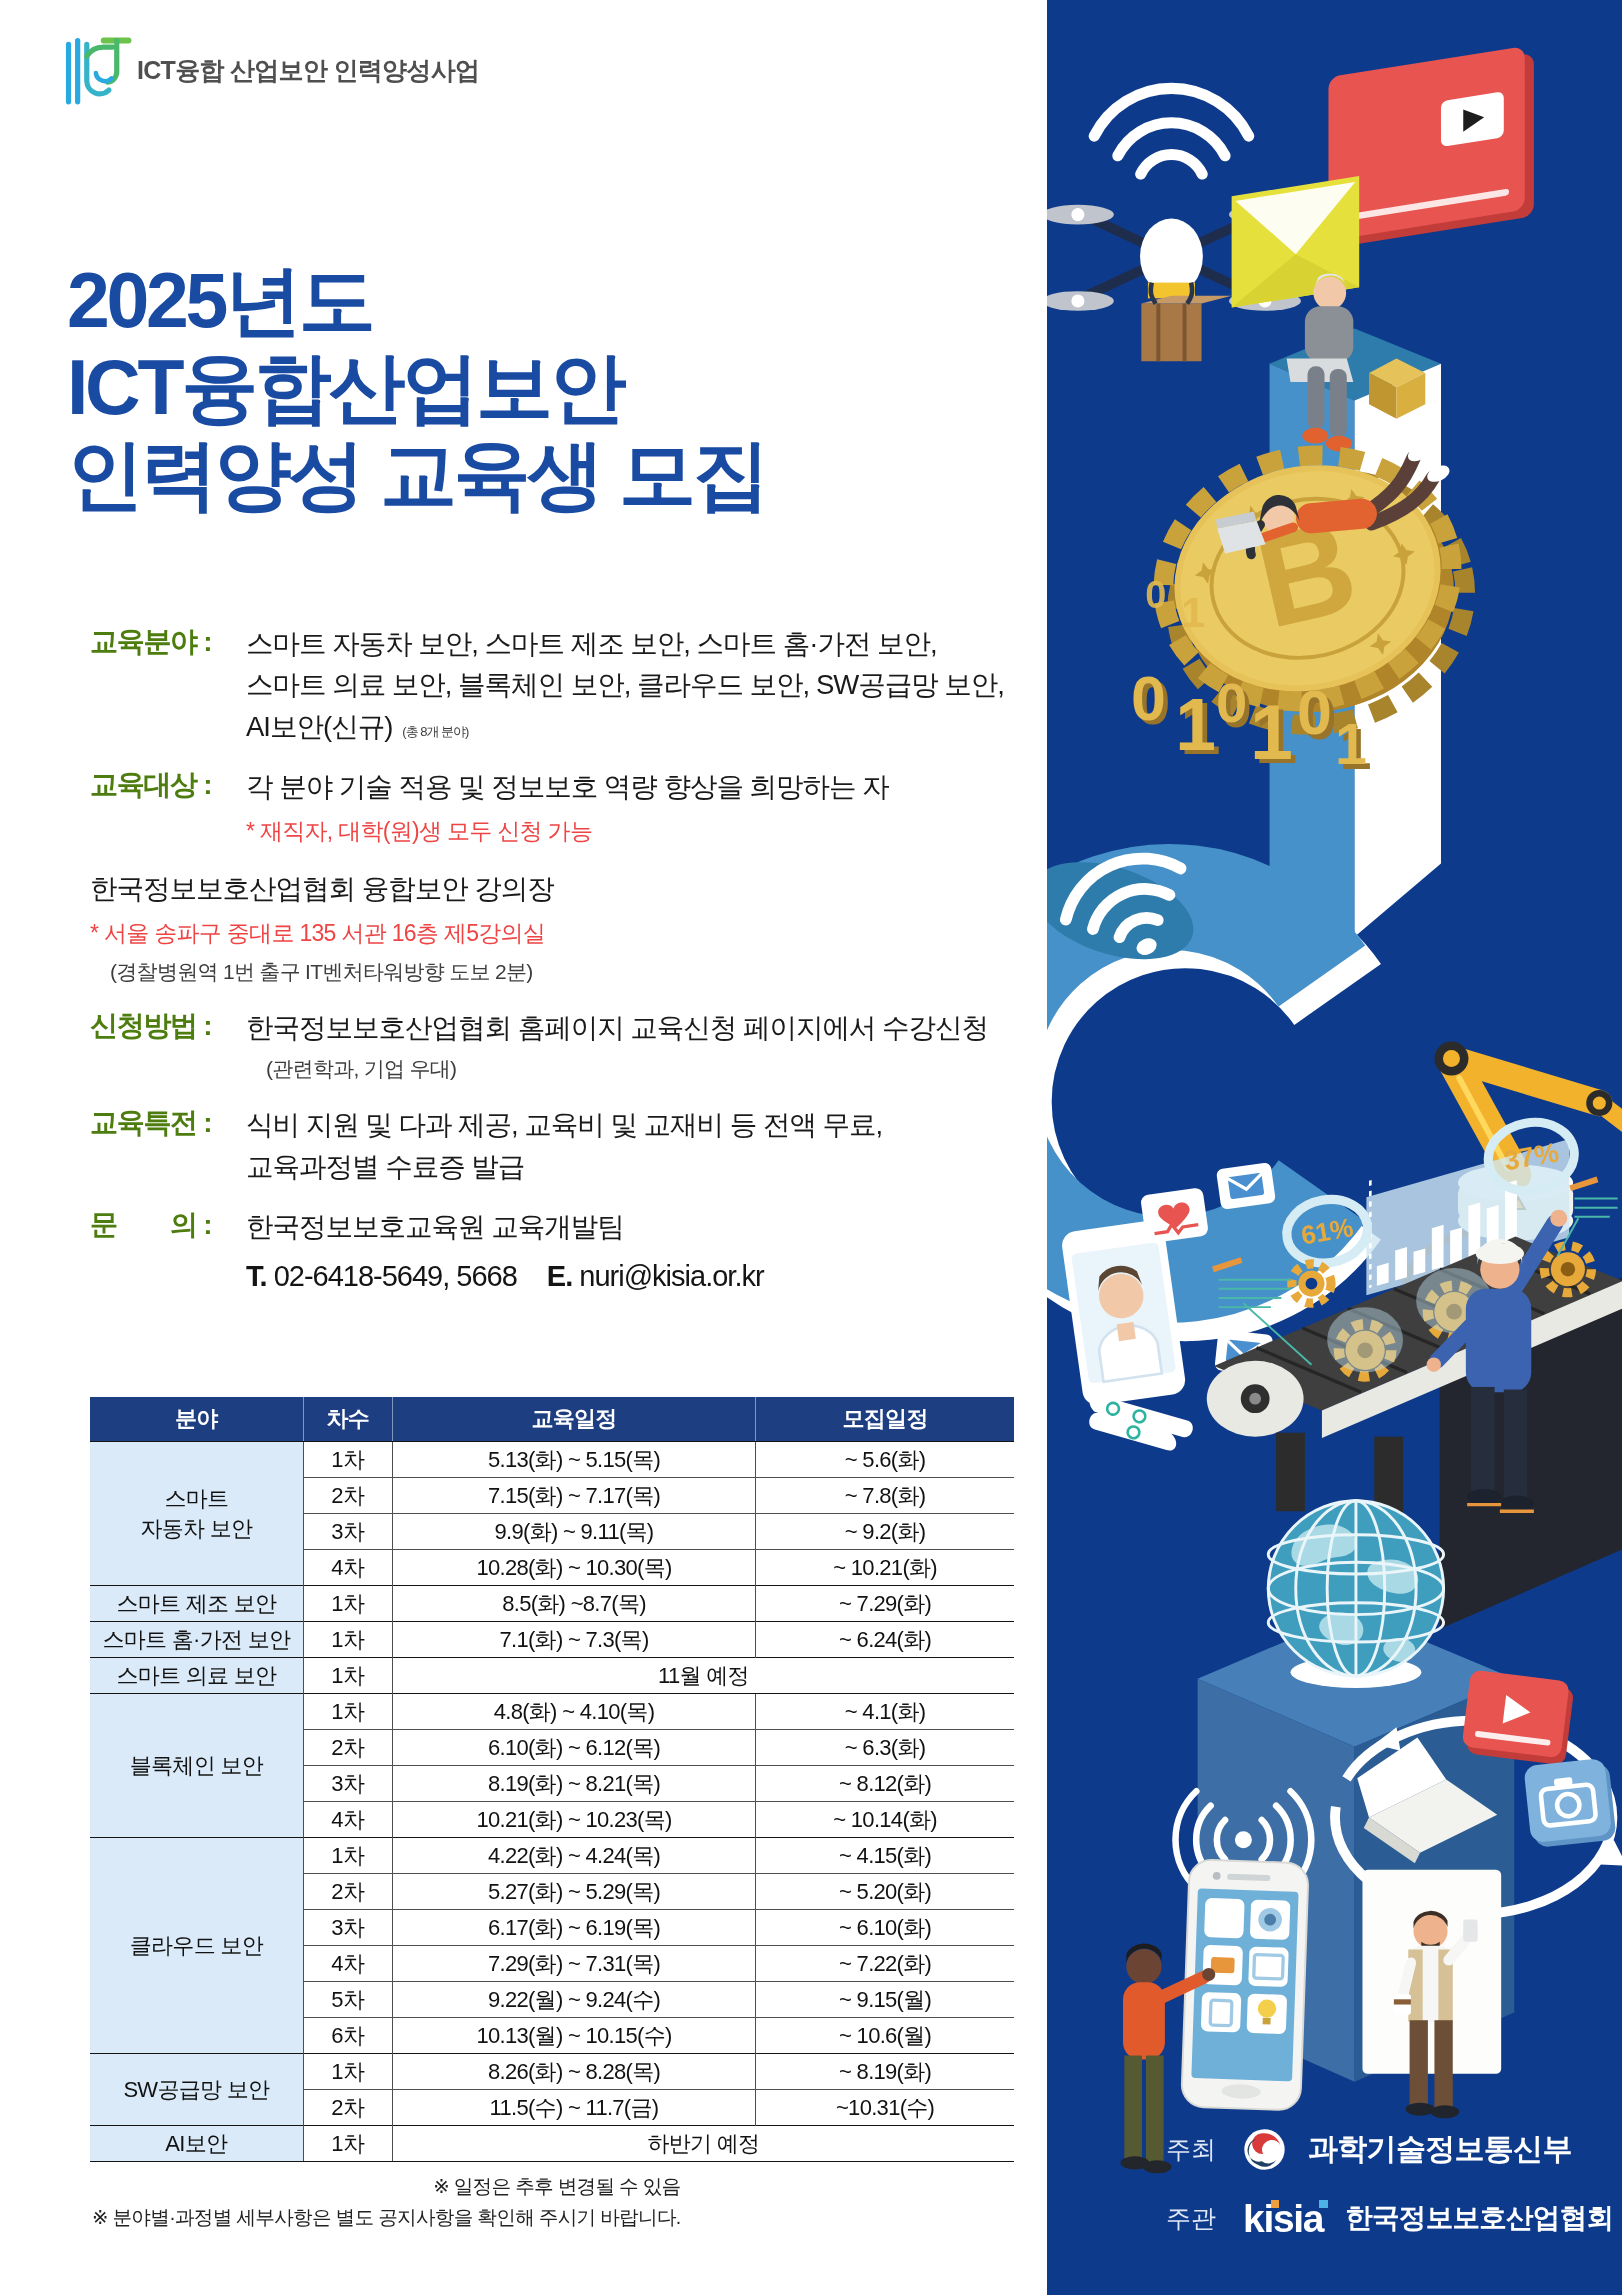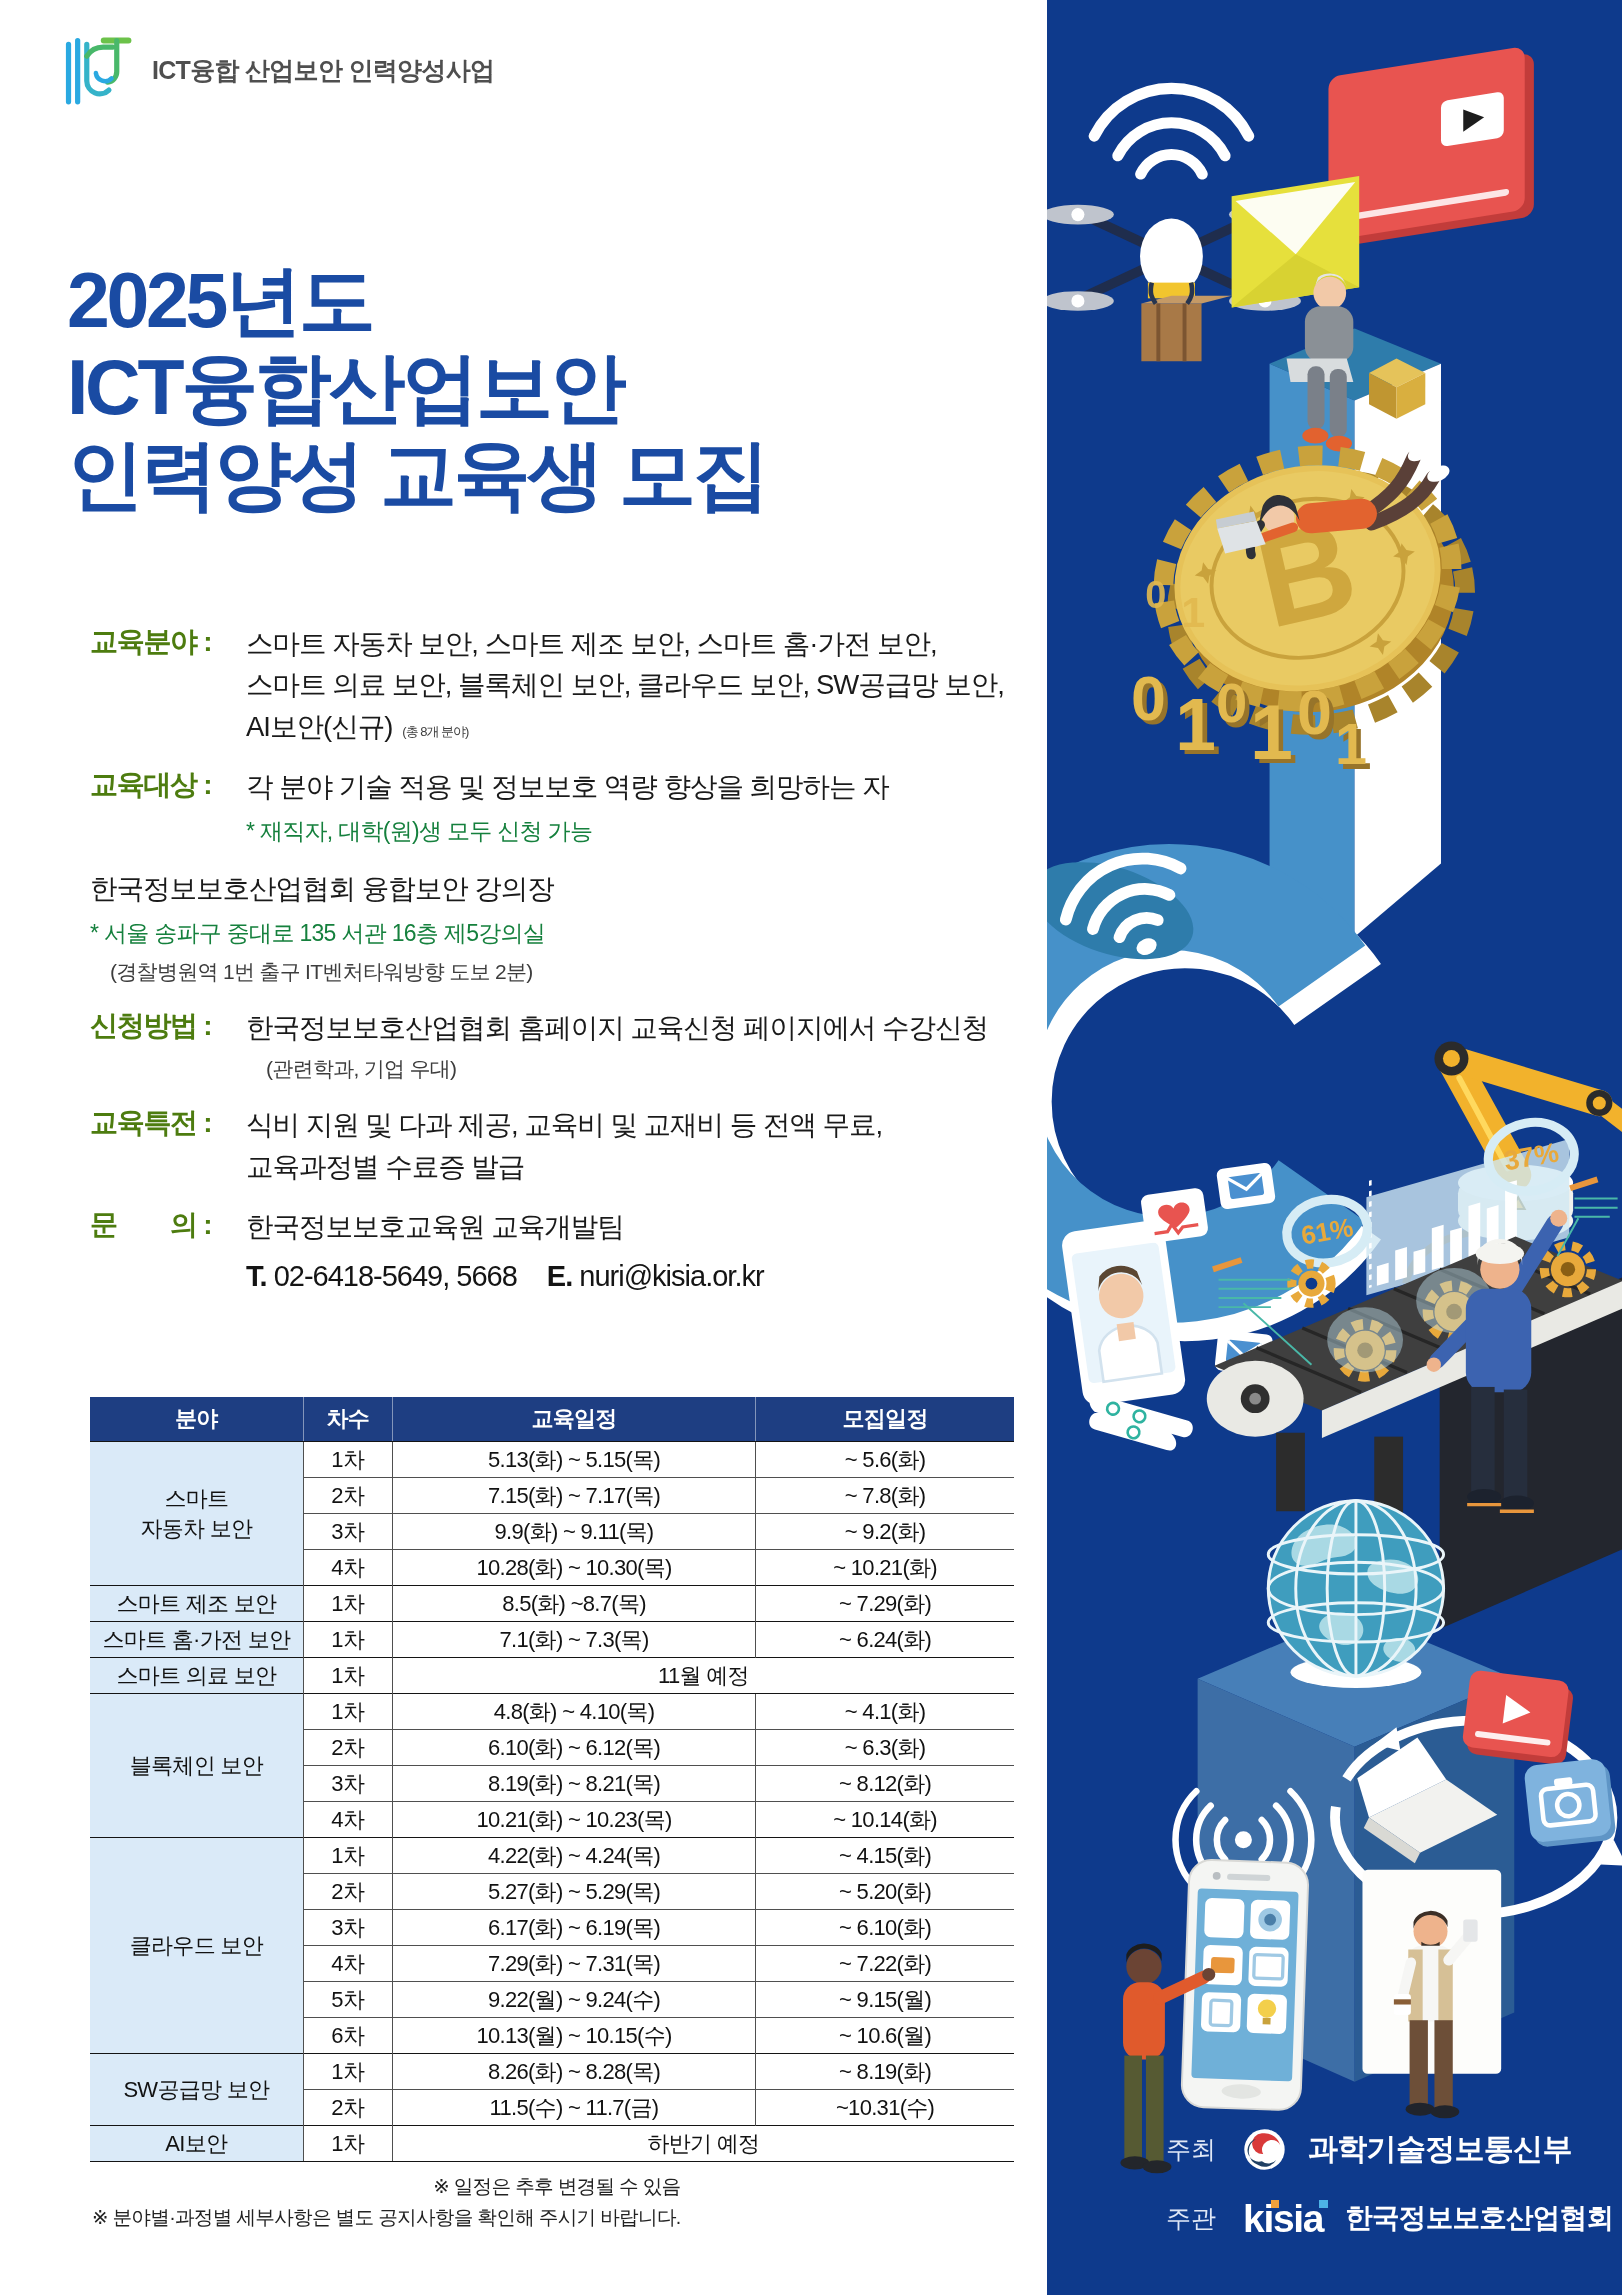--- a/index.html
+++ b/index.html
@@ -2,31 +2,31 @@
 <html style="font-size:10.5px"><head>
 <meta charset="utf-8">
 <style>
   html,body{margin:0;padding:0;background:#ffffff;}
   .page{position:relative;width:1623px;height:2295px;background:#ffffff;overflow:hidden;
         font-family:"Liberation Sans","DejaVu Sans",sans-serif;color:#161616;}
   
   .band{position:absolute;left:1047px;top:0;width:576px;height:2295px;background:#0e3a8c;}
   .band svg{position:absolute;left:0;top:0;}
   
-  .brand{position:absolute;left:62px;top:34px;display:flex;align-items:center;gap:17px;}
+  .brand{position:absolute;left:62px;top:34px;display:flex;align-items:center;gap:2px;}
   .brand-text{font-size:25px;font-weight:700;color:#4f4f4f;letter-spacing:-0.7px;}
   
   .title{position:absolute;left:67px;top:257px;color:#1a4ba3;font-weight:900;
          font-size:77px;line-height:1.13;letter-spacing:-3.3px;}
   
   .info{position:absolute;left:90px;top:623px;width:936px;}
   .info-row{display:flex;margin-bottom:19.6px;}
   .info-label{flex:0 0 156px;font-size:28px;font-weight:800;color:#4d7c0f;letter-spacing:-1.3px;}
   .info-body{flex:1;font-size:27.5px;color:#1a1a1a;letter-spacing:-1px;line-height:1.5;}
-  .info-note{font-size:23px;color:#15803d;margin-top:6.5px;letter-spacing:-0.7px;}
+  .info-note{font-size:23px;color:#ef4444;margin-top:6.5px;letter-spacing:-0.7px;}
   .info-subnote{font-size:21px;color:#3d3d3d;margin-top:5.2px;letter-spacing:-0.7px;margin-left:20px;}
   .small-suffix{font-size:13px;color:#3d3d3d;margin-left:10px;}
   .contact-line{margin-top:7.9px;font-size:29px;color:#141414;}
   .contact-line .c-label{font-weight:900;}
   .contact-line .email-label{margin-left:30px;}
   
   .sched{position:absolute;left:90px;top:1397px;width:924px;border-collapse:collapse;table-layout:fixed;}
   .sched th{background:#1e3e82;color:#ffffff;font-size:22px;font-weight:700;height:42px;letter-spacing:-0.7px;}
   .sched th + th{border-left:0.7px solid rgba(255,255,255,.45);}
   .sched thead th{border-bottom:1.3px solid #141414;}

